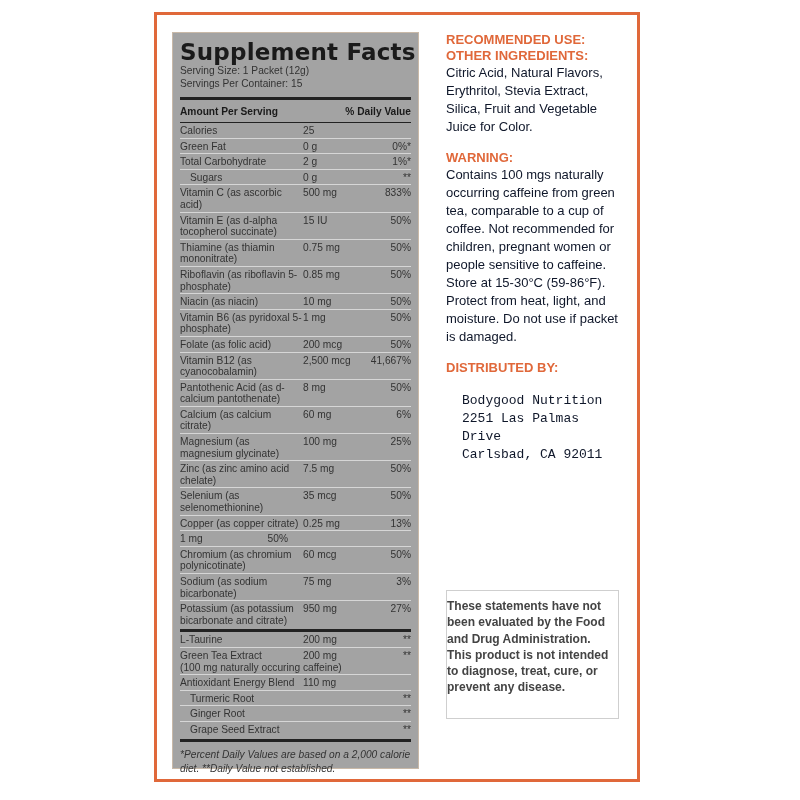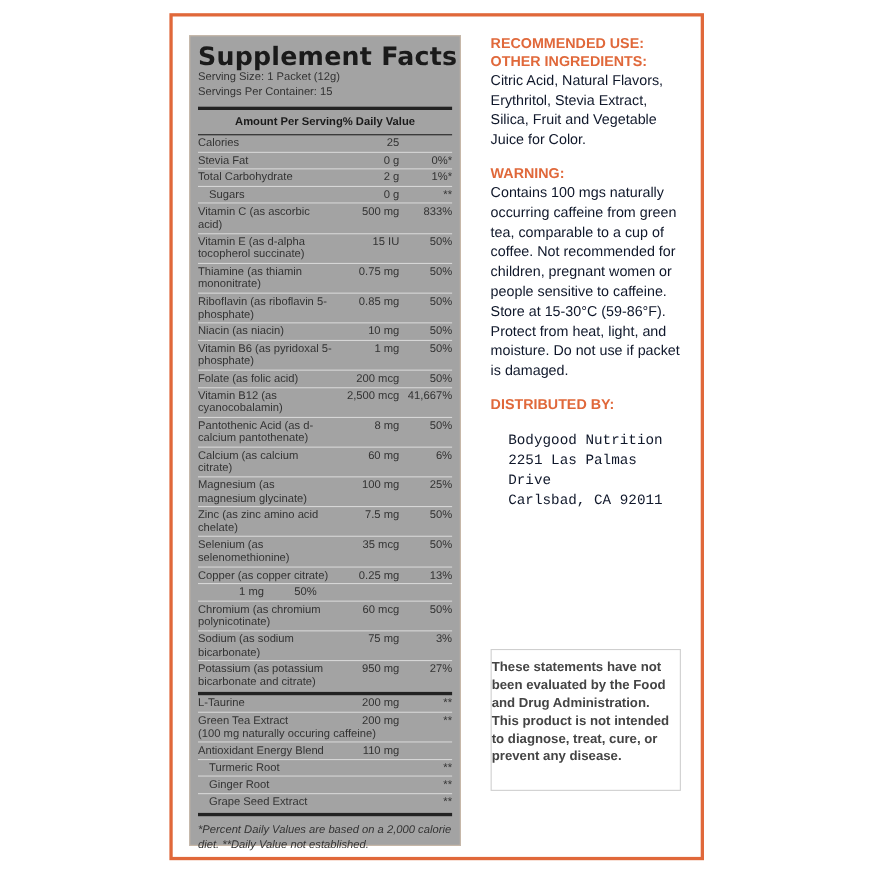--- a/index.html
+++ b/index.html
@@ -2,24 +2,24 @@
 <html><head>
 <meta charset="utf-8">
 <style>
   html, body { margin:0; padding:0; background:#ffffff; }
   body { width:800px; height:800px; position:relative; overflow:hidden; font-family:"Liberation Sans", sans-serif; color:#333; }
   .outer { position:absolute; left:154px; top:12px; width:486px; height:770px; border:3px solid #e0683a; box-sizing:border-box; background:#fff; }
   .panel { position:absolute; left:172px; top:32px; width:247px; height:737px; border:1.5px solid #c9b9a8; box-sizing:border-box; padding:6px 7px 0 7px; background:#a3a3a3; }
   .sf-title { font-family:"DejaVu Sans", sans-serif; font-weight:bold; font-size:23px; letter-spacing:0.2px; color:#1a1a1a; line-height:26px; margin:0; white-space:nowrap; }
   .sf-serv { font-size:10.2px; line-height:12.5px; color:#333; }
   .thick { border-top:3px solid #222; margin-top:7px; }
-  .hdr { display:flex; justify-content:center; font-weight:bold; font-size:10.2px; padding:6px 0 5px 0; border-bottom:1px solid #222; color:#1a1a1a; }
+  .hdr { display:flex; justify-content:space-between; font-weight:bold; font-size:10.2px; padding:6px 0 5px 0; border-bottom:1px solid #222; color:#1a1a1a; }
   .row { display:flex; font-size:10.2px; line-height:11.6px; border-bottom:1px solid #d6d6d6; padding:2px 0 1px 0; color:#333; }
   .row .nm { flex:1; }
-  .row .am { width:60px; text-align:right; white-space:nowrap; }
+  .row .am { width:60px; text-align:left; white-space:nowrap; }
   .row .dv { width:48px; text-align:right; white-space:nowrap; }
   .row.ind .nm { padding-left:10px; }
   .row.nob { border-bottom:none; }
   .sep { border-top:3px solid #222; margin:2px 0 0 0; }
   .foot { font-size:10.2px; line-height:14.5px; padding-top:6px; color:#333;font-style:italic; }
   .right { position:absolute; left:446px; top:32px; width:180px; }
   .rh { color:#e0683a; font-weight:bold; font-size:13px; line-height:16px; margin:0; }
   .rt1 { font-size:14px; line-height:20.5px; color:#444; margin:0 0 14px 0; }
   .rt2 { font-size:13px; line-height:18px; color:#0f172a; margin:0 0 14px 0; }
   .disc { position:absolute; left:446px; top:590px; width:173px; height:129px; border:1.5px solid #cfcfcf; box-sizing:border-box; padding:7px 0; font-weight:bold; font-size:12px; line-height:16.3px; color:#444; }
@@ -38,21 +38,21 @@
     <span>Amount Per Serving</span>
     <span>% Daily Value</span>
   </div>
 
   <div class="row">
       <span class="nm">Calories</span>
       <span class="am">25</span>
       <span class="dv"></span>
     </div>
   <div class="row">
-      <span class="nm">Stevia Fat</span>
+      <span class="nm">Green Fat</span>
       <span class="am">0 g</span>
       <span class="dv">0%*</span>
     </div>
   <div class="row">
       <span class="nm">Total Carbohydrate</span>
       <span class="am">2 g</span>
       <span class="dv">1%*</span>
     </div>
   <div class="row ind">
       <span class="nm">Sugars</span>

